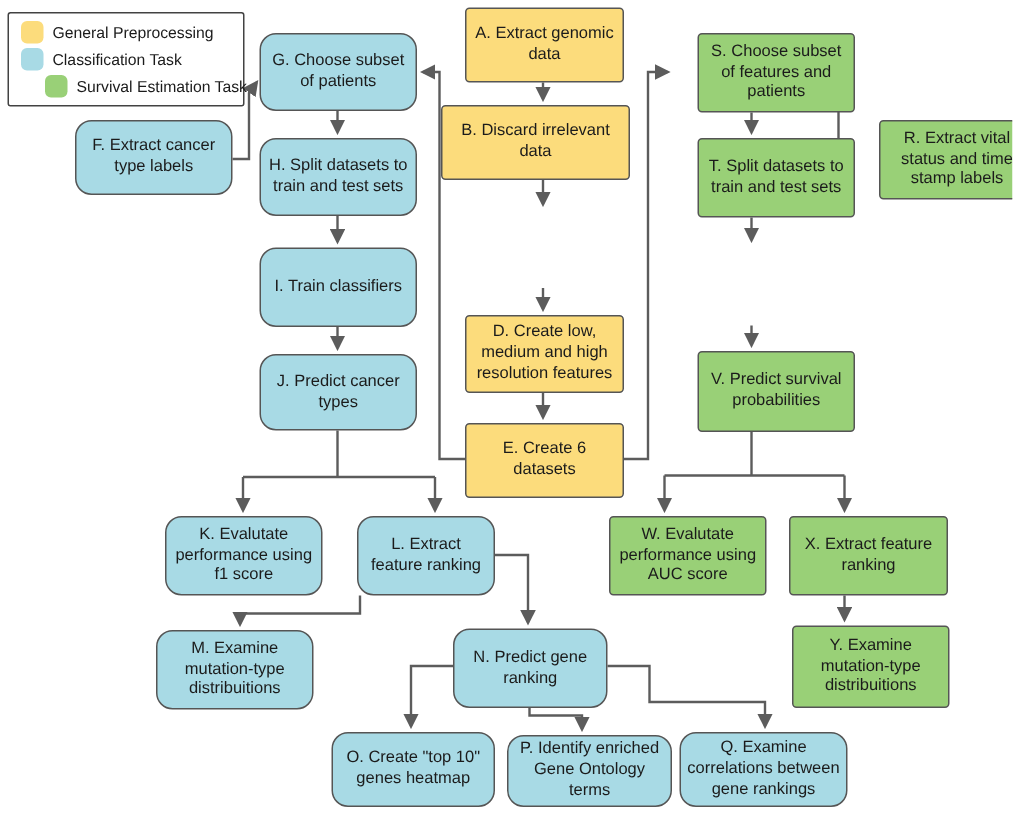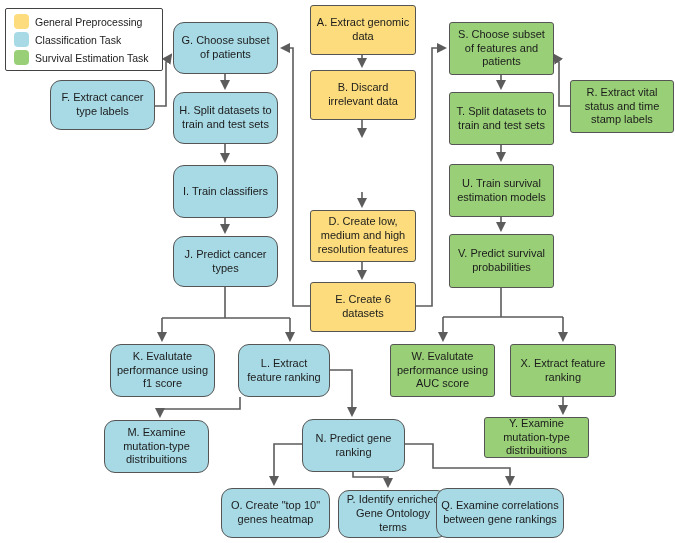--- a/index.html
+++ b/index.html
@@ -8,47 +8,47 @@
     font-family:"Liberation Sans",sans-serif;overflow:hidden;
   }
   #wires{position:absolute;left:0;top:0;width:675px;height:543px;pointer-events:none;}
   .node{
     position:absolute;box-sizing:border-box;border:1px solid #555;border-radius:3px;
     display:flex;align-items:center;justify-content:center;text-align:center;
     font-size:11px;line-height:1.25;color:#1b1b1b;padding:2px 4px;
   }
   .cat-pre{background:#FCDC7C;}
   .cat-cls{background:#A8DAE5;border-radius:11px;}
-  .cat-srv{background:#99D077;}
+  .cat-srv{background:#99D077;margin-left:16px;}
   
   .nA{left:310px;top:5px;width:106px;height:50px}
-  .nB{left:310px;top:70px;width:106px;height:50px}
+  .nB{left:294px;top:70px;width:126px;height:50px}
   .nC{left:310px;top:140px;width:106px;height:52px}
   .nD{left:310px;top:210px;width:106px;height:52px}
   .nE{left:310px;top:282px;width:106px;height:50px}
   .nF{left:50px;top:80px;width:105px;height:50px}
   .nG{left:173px;top:22px;width:105px;height:52px}
   .nH{left:173px;top:92px;width:105px;height:52px}
   .nI{left:173px;top:165px;width:105px;height:53px}
   .nJ{left:173px;top:236px;width:105px;height:51px}
   .nK{left:110px;top:344px;width:105px;height:53px}
   .nL{left:238px;top:344px;width:92px;height:53px}
   .nM{left:104px;top:420px;width:105px;height:53px}
   .nN{left:302px;top:419px;width:103px;height:53px}
   .nO{left:221px;top:488px;width:109px;height:50px}
   .nP{left:338px;top:490px;width:110px;height:48px}
-  .nQ{left:436px;top:488px;width:128px;height:50px}
+  .nQ{left:453px;top:488px;width:112px;height:50px}
   .nR{left:570px;top:80px;width:104px;height:53px;padding:2px 2px}
   .nS{left:449px;top:22px;width:105px;height:53px}
   .nT{left:449px;top:92px;width:105px;height:53px}
   .nU{left:449px;top:164px;width:105px;height:53px}
   .nV{left:449px;top:234px;width:105px;height:54px}
   .nW{left:390px;top:344px;width:105px;height:53px}
   .nX{left:510px;top:344px;width:106px;height:53px}
-  .nY{left:484px;top:417px;width:105px;height:41px}
+  .nY{left:512px;top:417px;width:105px;height:55px}
   
   .legend{
     position:absolute;left:5px;top:8px;width:158px;box-sizing:border-box;
     background:#fff;border:1.5px solid #424242;border-radius:2px;
     padding:5px 8px;display:flex;flex-direction:column;gap:3px;
   }
   .legend-row{display:flex;align-items:center;gap:6px;}
   .swatch{width:15px;height:15px;border-radius:4px;flex:0 0 auto;}
   .legend-label{font-size:10.5px;color:#1b1b1b;white-space:nowrap;}
   path.wire{fill:none;stroke:#5C5C5C;stroke-width:1.6;}
@@ -119,19 +119,18 @@
   <div class="node cat-cls nK">K. Evalutate performance using f1 score</div>
   <div class="node cat-cls nL">L. Extract feature ranking</div>
   <div class="node cat-cls nM">M. Examine mutation-type distribuitions</div>
   <div class="node cat-cls nN">N. Predict gene ranking</div>
   <div class="node cat-cls nO">O. Create "top 10" genes heatmap</div>
   <div class="node cat-cls nP">P. Identify enriched Gene Ontology terms</div>
   <div class="node cat-cls nQ">Q. Examine correlations between gene rankings</div>
   <div class="node cat-srv nR">R. Extract vital status and time stamp labels</div>
   <div class="node cat-srv nS">S. Choose subset of features and patients</div>
   <div class="node cat-srv nT">T. Split datasets to train and test sets</div>
-  <div class="node cat-srv nU">U. Train survival estimation models</div>
   <div class="node cat-srv nV">V. Predict survival probabilities</div>
   <div class="node cat-srv nW">W. Evalutate performance using AUC score</div>
   <div class="node cat-srv nX">X. Extract feature ranking</div>
   <div class="node cat-srv nY">Y. Examine mutation-type distribuitions</div>
 
 </div>
 
 </body></html>

